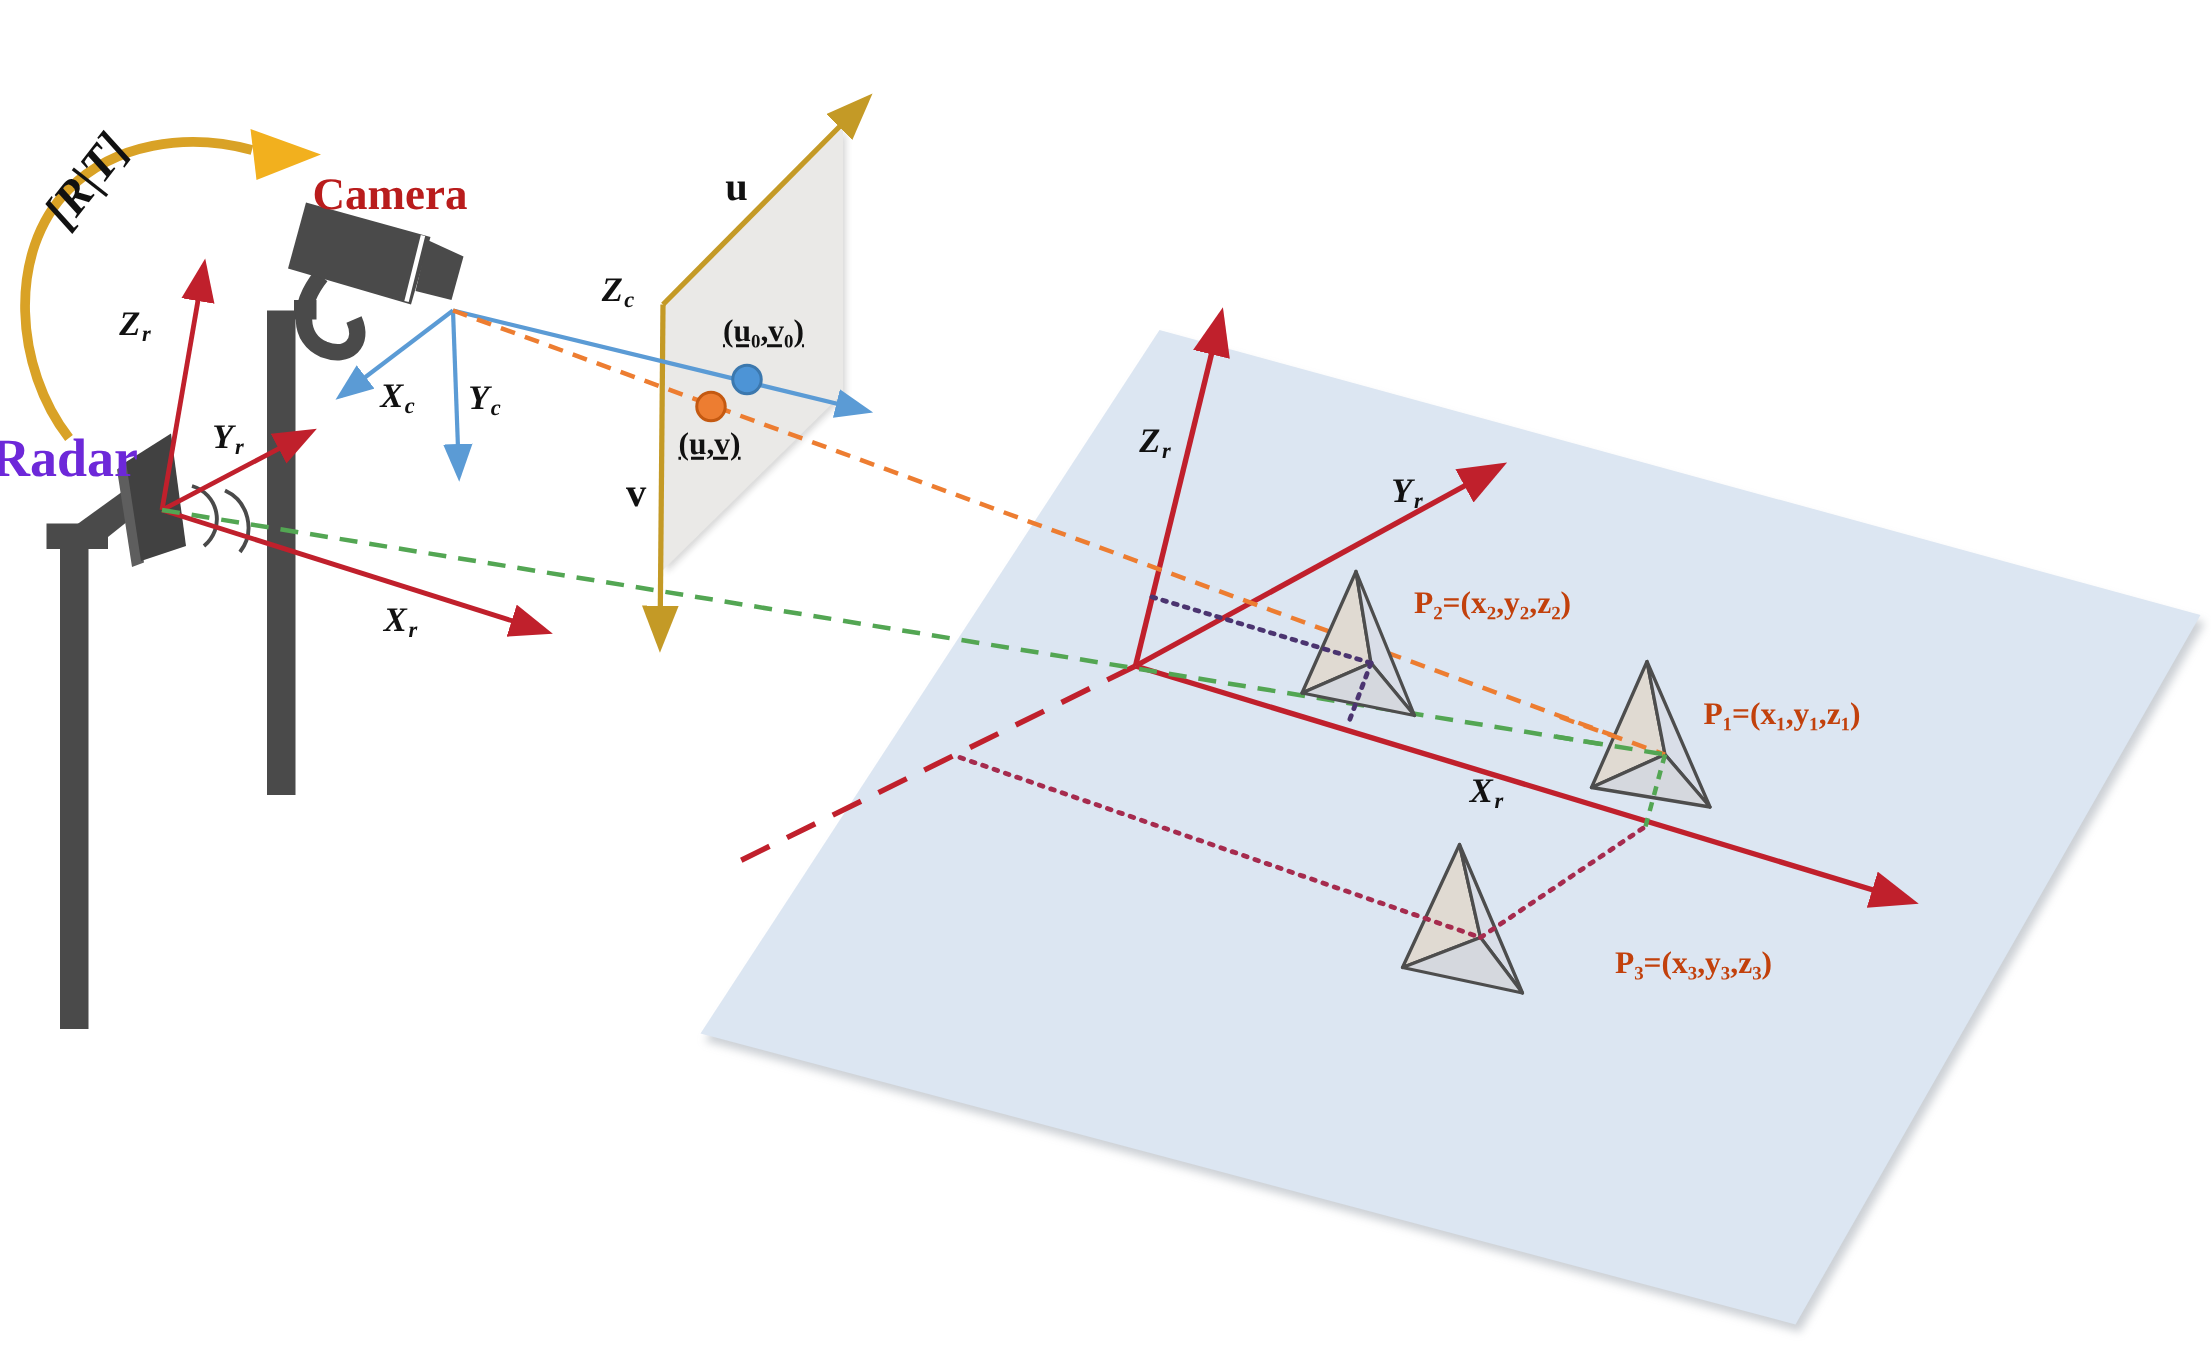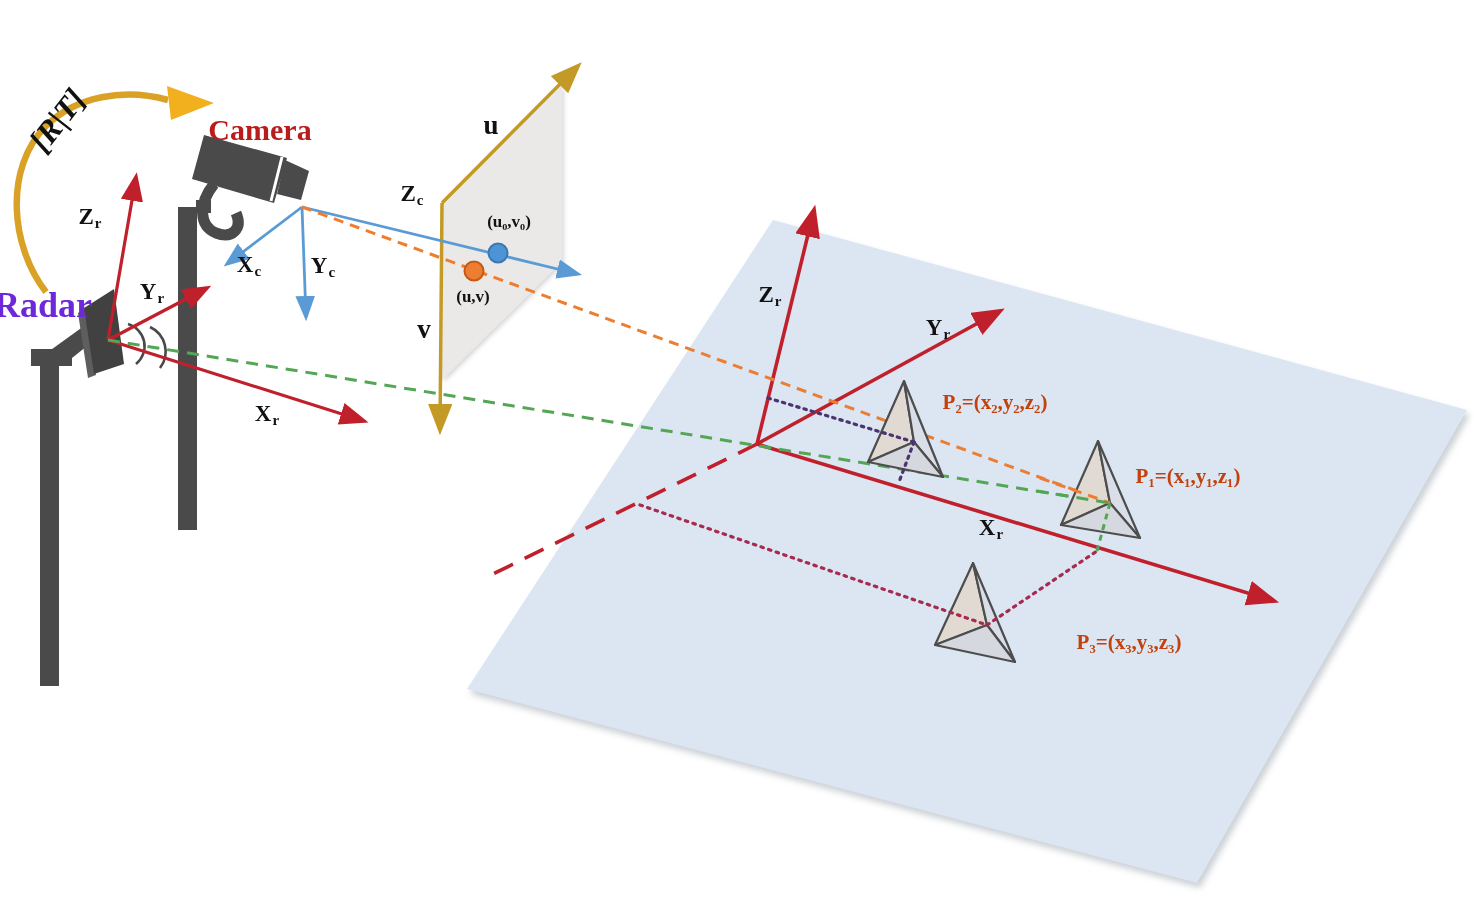--- a/index.html
+++ b/index.html
@@ -1,24 +1,24 @@
 <!DOCTYPE html>
 <html><head>
 <meta charset="utf-8">
 <style>
   html,body{margin:0;padding:0;background:#ffffff;}
   #stage{position:relative;width:1474px;height:897px;background:#ffffff;overflow:hidden;
          font-family:"Liberation Serif","DejaVu Serif",serif;}
   #stage svg{position:absolute;left:0;top:0;}
   .lbl{position:absolute;transform:translate(-50%,-50%);white-space:nowrap;color:#111;
        font-weight:bold;line-height:1;}
-  .lbl-axis{font-size:23px;}
+  .lbl-axis{font-size:23px;font-style:italic;}
   .lbl-axis .ax-sub{font-size:15px;vertical-align:-4px;margin-left:1px;}
   .lbl-uv{font-size:27px;}
-  .lbl-pt{font-size:17px;}
+  .lbl-pt{font-size:21px;text-decoration:underline;}
   .lbl-target{font-size:21px;color:#c2410c;}
   .lbl-camera{font-size:30px;color:#b91c1c;}
   .lbl-radar{font-size:36px;color:#6d28d9;}
   .lbl-rt{font-size:32px;font-weight:600;font-style:italic;
           transform:translate(-50%,-50%) rotate(-52deg);}
 </style>
 </head>
 <body>
 
 <div id="stage">
@@ -108,21 +108,21 @@
 
 <div class="lbl lbl-rt" style="left:57px;top:120px">[R|T]</div>
 
 <div class="lbl lbl-camera" style="left:260px;top:130px">Camera</div>
 <div class="lbl lbl-radar" style="left:43px;top:305px">Radar</div>
 
 <div class="lbl lbl-axis" style="left:90px;top:218px"><span class="ax-base">Z</span><span class="ax-sub">r</span></div>
 <div class="lbl lbl-axis" style="left:152px;top:293px"><span class="ax-base">Y</span><span class="ax-sub">r</span></div>
 <div class="lbl lbl-axis" style="left:267px;top:415px"><span class="ax-base">X</span><span class="ax-sub">r</span></div>
 
-<div class="lbl lbl-axis" style="left:249px;top:266px"><span class="ax-base">X</span><span class="ax-sub">c</span></div>
+<div class="lbl lbl-axis" style="left:265px;top:266px"><span class="ax-base">X</span><span class="ax-sub">c</span></div>
 <div class="lbl lbl-axis" style="left:323px;top:267px"><span class="ax-base">Y</span><span class="ax-sub">c</span></div>
 <div class="lbl lbl-axis" style="left:412px;top:195px"><span class="ax-base">Z</span><span class="ax-sub">c</span></div>
 
 <div class="lbl lbl-uv" style="left:491px;top:125px">u</div>
 <div class="lbl lbl-uv" style="left:424px;top:329px">v</div>
 <div class="lbl lbl-pt" style="left:509px;top:221px">(u₀,v₀)</div>
 <div class="lbl lbl-pt" style="left:473px;top:296px">(u,v)</div>
 
 <div class="lbl lbl-axis" style="left:770px;top:296px"><span class="ax-base">Z</span><span class="ax-sub">r</span></div>
 <div class="lbl lbl-axis" style="left:938px;top:329px"><span class="ax-base">Y</span><span class="ax-sub">r</span></div>

